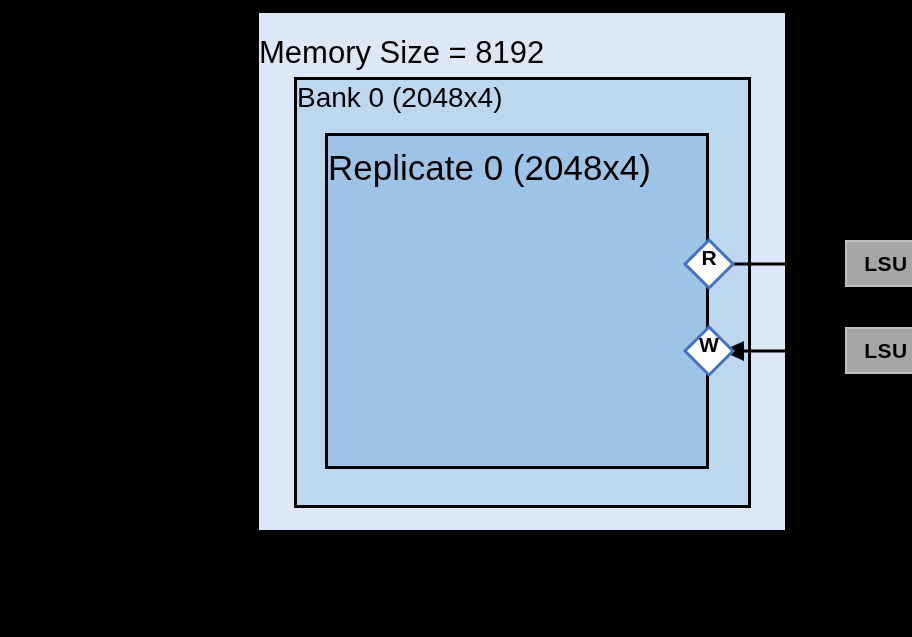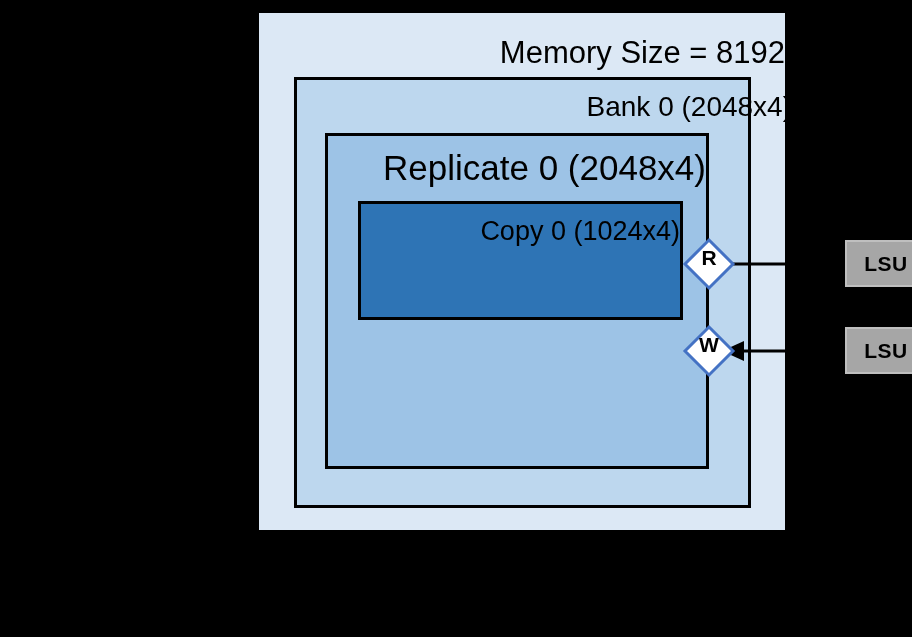--- a/index.html
+++ b/index.html
@@ -70,34 +70,33 @@
   .copy-box.copy-1 {
     top: 317px;
     height: 123px;
   }
 
   
   .box-label {
     position: absolute;
     left: 0;
     width: 100%;
-    text-align: right;
+    text-align: left;
     color: #000000;
     font-weight: 400;
     white-space: nowrap;
   }
 
   .label-memory {
     top: 22px;
     font-size: 31px;
   }
   .label-bank {
-    top: 11px;
+    top: 2px;
     font-size: 28px;
-    margin-left: 44px;
   }
   .label-replicate {
     top: 12px;
     font-size: 35px;
   }
   .label-copy {
     top: 12px;
     font-size: 27px;
   }
 
@@ -152,23 +151,20 @@
   </div>
 
   <div class="bank-box">
     <div class="box-label label-bank">Bank 0 (2048x4)</div>
   </div>
 
   <div class="replicate-box">
     <div class="box-label label-replicate">Replicate 0 (2048x4)</div>
   </div>
 
-  <div class="copy-box copy-0">
-    <div class="box-label label-copy">Copy 0 (1024x4)</div>
-  </div>
 
 
   <svg class="wire-layer" width="912" height="637" viewBox="0 0 912 637">
     <defs>
       <marker id="arrow-left" viewBox="0 0 10 10" refX="9" refY="5" markerWidth="6" markerHeight="6" orient="auto-start-reverse">
         <path d="M 10 0 L 10 10 L 0 5 z" fill="#000000"></path>
       </marker>
     </defs>
 
     <line x1="731" y1="264" x2="830" y2="264" stroke="#000000" stroke-width="3"></line>

